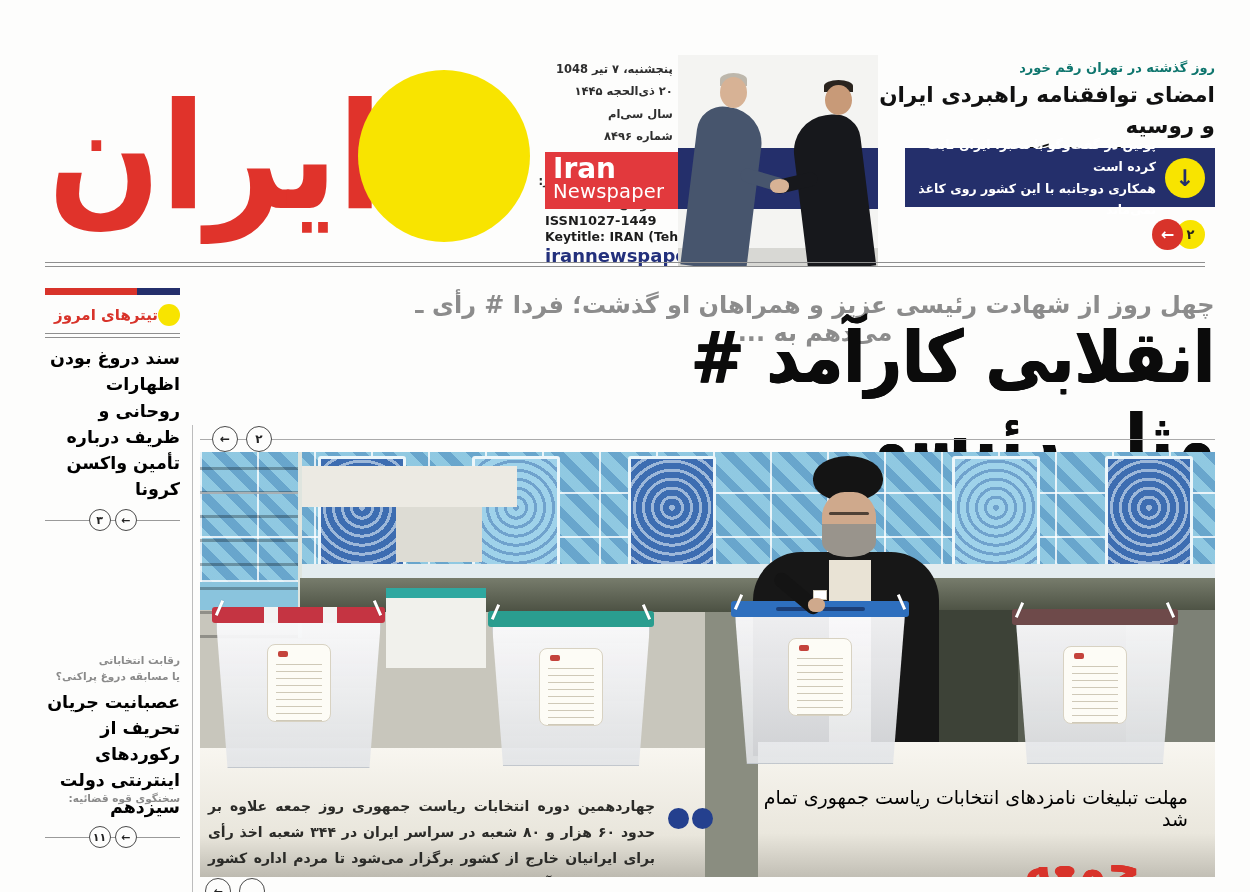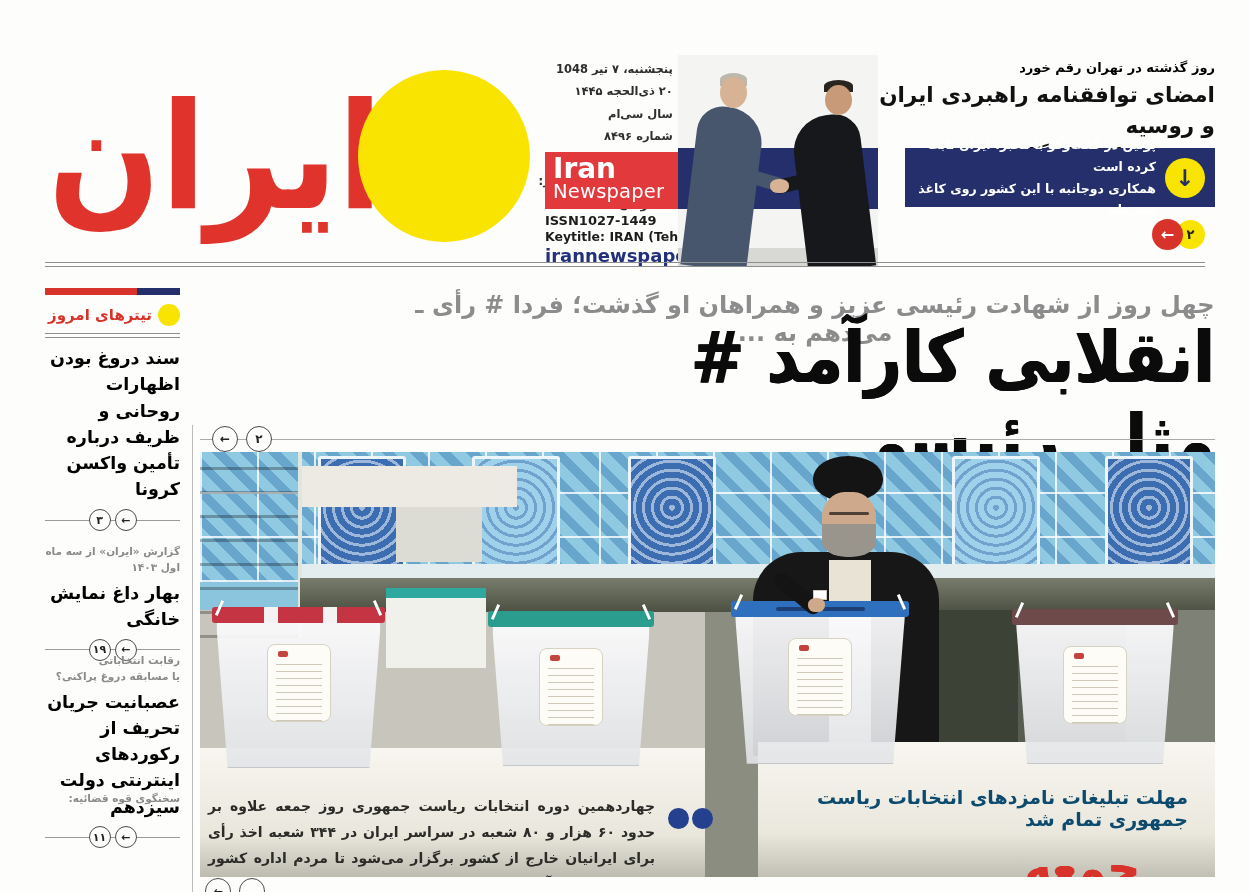--- a/index.html
+++ b/index.html
@@ -34,21 +34,21 @@
   .figA-hair{position:absolute;left:42px;top:18px;width:27px;height:13px;background:#bdb7ac;border-radius:50% 50% 0 0;}
   .figB-body{position:absolute;left:121px;top:60px;width:68px;height:155px;background:#17181c;
              border-radius:36px 26px 0 0;transform:rotate(-7deg);}
   .figB-head{position:absolute;left:147px;top:30px;width:27px;height:30px;background:#c89a78;border-radius:50%;}
   .figB-hair{position:absolute;left:146px;top:25px;width:29px;height:12px;background:#2a241f;border-radius:50% 50% 0 0;}
   .armA{position:absolute;left:62px;top:118px;width:46px;height:14px;background:#47556d;border-radius:7px;transform:rotate(16deg);}
   .armB{position:absolute;left:94px;top:121px;width:46px;height:14px;background:#17181c;border-radius:7px;transform:rotate(-13deg);}
   .hands{position:absolute;left:92px;top:124px;width:19px;height:14px;background:#d7b295;border-radius:45%;}
 
   
-  .ts-kicker{right:35px;top:60px;width:340px;font-size:13px;font-weight:bold;color:#000000;}
+  .ts-kicker{right:35px;top:60px;width:340px;font-size:13px;font-weight:bold;color:#0f766e;}
   .ts-headline{right:35px;top:80px;width:340px;font-size:21.5px;font-weight:bold;color:#111;line-height:1.42;}
   .quote-strip{left:905px;top:148px;width:310px;height:59px;background:#242f6b;display:flex;
                direction:rtl;align-items:center;gap:9px;padding:0 10px 0 8px;box-sizing:border-box;}
   .qs-text{color:#fff;font-size:12.5px;font-weight:bold;line-height:1.75;flex:1;text-align:right;}
   .qs-badge{width:40px;height:40px;border-radius:50%;background:#f8e400;display:flex;align-items:center;
             justify-content:center;color:#242f6b;font-size:23px;font-weight:bold;flex:0 0 auto;}
   .ts-body{left:878px;top:213px;width:270px;font-size:10.5px;color:#3a3a3a;line-height:1.6;
            text-align:justify;font-weight:500;}
   .ts-pager{left:1152px;top:219px;width:60px;height:32px;}
   .ts-pager .yc{position:absolute;left:24px;top:1px;width:29px;height:29px;border-radius:50%;background:#f8e400;
@@ -61,21 +61,21 @@
   .lead-kicker{right:35px;top:291px;width:800px;font-size:24px;font-weight:bold;color:#8c8c8c;text-align:center;}
   .lead-headline{right:35px;top:316px;width:830px;font-size:64px;font-weight:bold;color:#0b0b0b;
                  transform:scaleY(1.12);transform-origin:top right;
                  text-shadow:.6px 0 0 currentColor,-.6px 0 0 currentColor;}
 
   
   .sidebar-head{left:45px;top:288px;width:135px;}
   .sb-bar{height:7px;display:flex;}
   .sb-bar-red{flex:0 0 68%;background:#d8332a;}
   .sb-bar-navy{flex:1;background:#242f6b;}
-  .sb-title-row{margin-top:9px;direction:rtl;display:flex;align-items:center;gap:6px;}
+  .sb-title-row{margin-top:9px;direction:rtl;display:flex;align-items:center;}
   .sb-dot{width:22px;height:22px;border-radius:50%;background:#f8e400;flex:0 0 auto;}
   .sb-title{color:#d8332a;font-weight:bold;font-size:15px;}
   .sb-rule{margin-top:7px;height:5px;border-top:1.2px solid #8f8f8f;border-bottom:1.2px solid #8f8f8f;box-sizing:border-box;}
   .sb-item{left:45px;width:135px;}
   .sb-kicker{font-size:10.5px;line-height:1.55;color:#8a8a8a;font-weight:bold;}
   .sb-headline{margin-top:4px;font-size:17.5px;line-height:1.5;font-weight:bold;color:#000;}
   .pager{position:relative;margin-top:6px;height:24px;text-align:center;}
   .pager::before{content:"";position:absolute;left:0;right:0;top:11px;height:1px;background:#9a9a9a;}
   .pgc{position:relative;display:inline-flex;width:22px;height:22px;border:1.3px solid #4a4a4a;border-radius:50%;
        background:#fdfdfc;align-items:center;justify-content:center;font-size:11px;color:#222;margin:0 2px;
@@ -163,21 +163,21 @@
   .box4 .bb-lid{background:#6e4a4a;}
 
   
   .caption-box{position:absolute;left:8px;top:342px;width:505px;display:flex;direction:rtl;gap:12px;
     align-items:flex-start;z-index:8;}
   .qmark{flex:0 0 auto;width:46px;height:24px;margin-top:14px;position:relative;}
   .qmark::before,.qmark::after{content:"";position:absolute;top:0;width:21px;height:21px;border-radius:50%;background:#24408e;}
   .qmark::before{right:0;} .qmark::after{right:24px;}
   .caption-text{font-size:14px;font-weight:bold;color:#2b2b28;line-height:1.85;text-align:justify;direction:rtl;}
   .right-overlay{position:absolute;left:540px;top:334px;width:470px;direction:rtl;text-align:right;z-index:8;}
-  .ro-kicker{font-size:19px;font-weight:bold;color:#0c4a6e;padding-left:0;padding-right:22px;}
+  .ro-kicker{font-size:19px;font-weight:normal;color:#000000;padding-left:0;padding-right:22px;}
   .ro-headline{margin-top:9px;font-size:45px;font-weight:bold;color:#d8332a;padding-right:70px;
     transform:scaleY(1.1);transform-origin:top right;
     text-shadow:.5px 0 0 currentColor,-.5px 0 0 currentColor;}
 
   .bottom-pager{left:203px;top:878px;width:80px;height:26px;}
   .bottom-pager .pgc{position:absolute;top:0;width:26px;height:26px;}
   .bottom-pager .pgc.a{left:0;} .bottom-pager .pgc.b{left:34px;}
 </style>
 </head>
 <body>
@@ -251,27 +251,20 @@
     <div class="sb-rule"></div>
   </div>
 
   <div class="abs sb-item rtl" style="top:341px;">
     <div class="sb-headline">سند دروغ بودن اظهارات روحانی و ظریف درباره تأمین واکسن کرونا</div>
     <div class="pager">
       <span class="pgc">←</span><span class="pgc">۳</span>
     </div>
   </div>
 
-  <div class="abs sb-item rtl" style="top:543px;">
-    <div class="sb-kicker preline">گزارش «ایران» از سه ماه اول ۱۴۰۳</div>
-    <div class="sb-headline">بهار داغ نمایش خانگی</div>
-    <div class="pager">
-      <span class="pgc">←</span><span class="pgc">۱۹</span>
-    </div>
-  </div>
 
   <div class="abs sb-item rtl" style="top:652px;">
     <div class="sb-kicker preline">رقابت انتخاباتی
 یا مسابقه دروغ پراکنی؟</div>
     <div class="sb-headline">عصبانیت جریان تحریف از رکوردهای اینترنتی دولت سیزدهم</div>
     <div class="pager">
       <span class="pgc">←</span><span class="pgc">۱۱</span>
     </div>
   </div>
 

